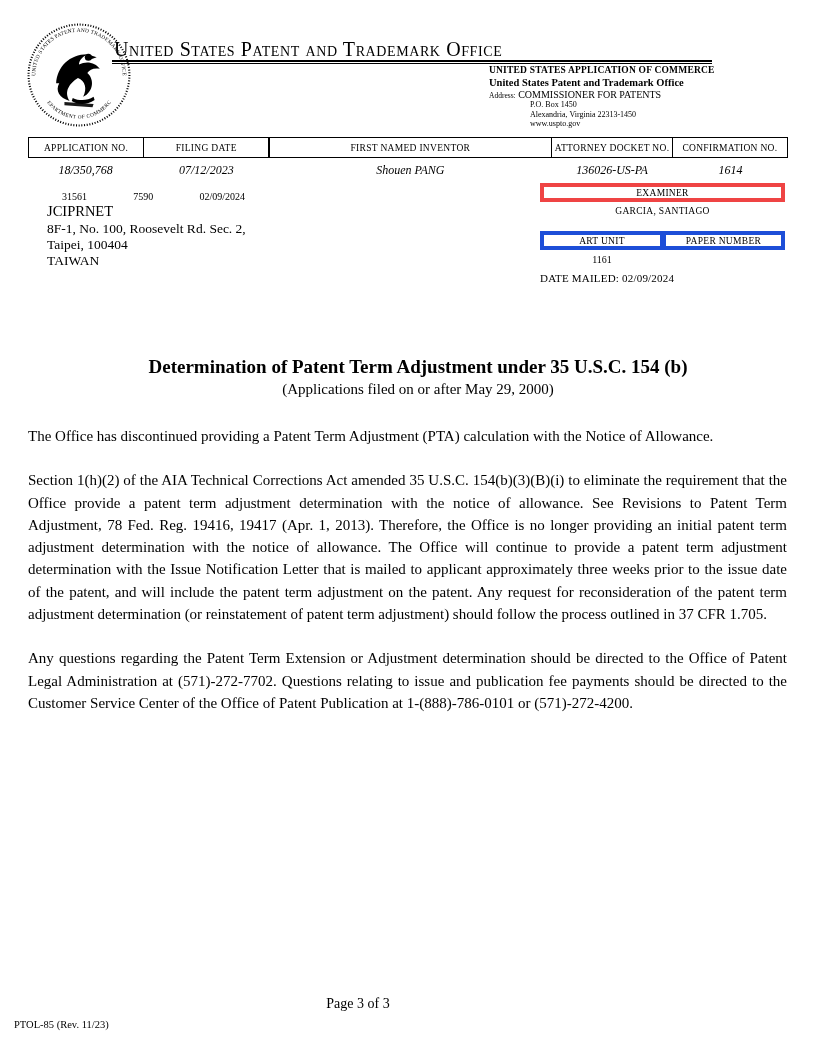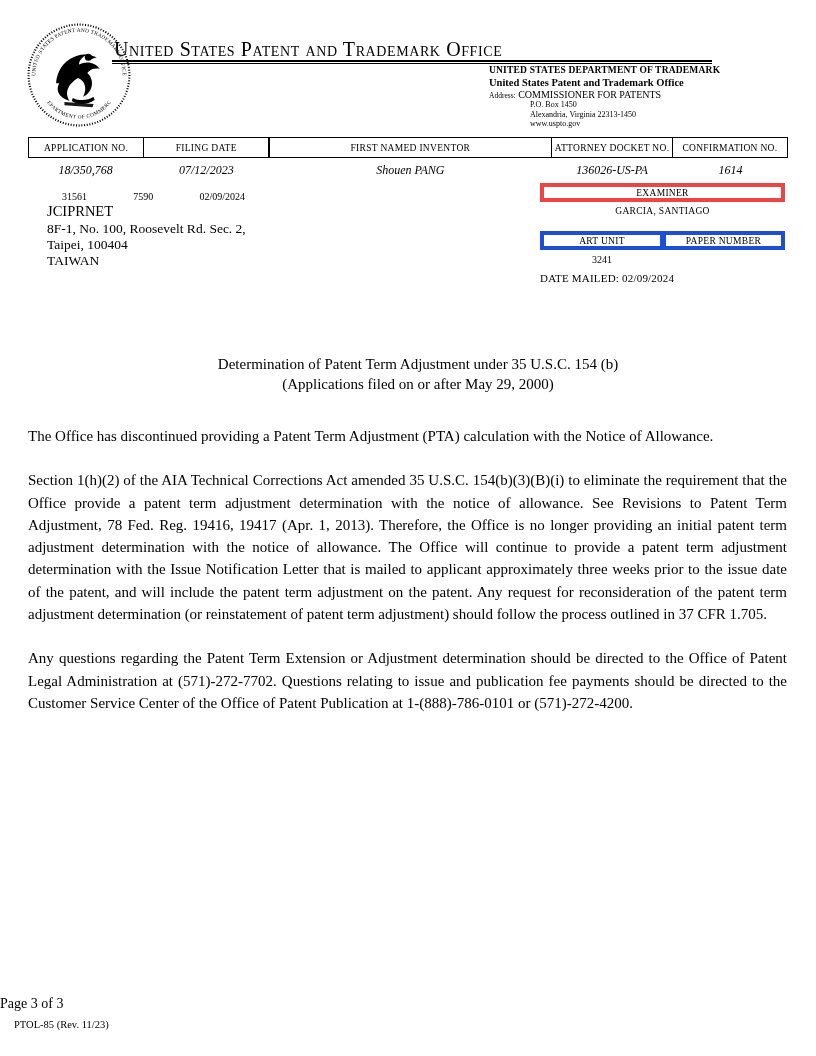--- a/index.html
+++ b/index.html
@@ -142,38 +142,39 @@
     letter-spacing: 0.2px;
   }
 
   
   .doc-title-block {
     position: absolute;
     left: 60px; top: 356px;
     width: 716px;
     text-align: center;
   }
-  .doc-title { font-weight: normal; font-size: 15px; }
+  .doc-title { font-weight: bold; font-size: 19px; }
   .doc-subtitle { font-size: 15px; margin-top: 3px; }
 
   .body-text {
     position: absolute;
     left: 28px; top: 425px;
     width: 759px;
     font-size: 15px;
     line-height: 22.3px;
     text-align: justify;
   }
   .body-text p { margin-bottom: 22px; }
 
   
   .page-number {
     position: absolute;
     left: 0; top: 996px;
     width: 716px;
+    text-align: center;
     font-size: 14px;
   }
   .form-number {
     position: absolute;
     left: 14px; top: 1019px;
     font-size: 10.5px;
   }
 </style>
 </head>
 <body>
@@ -199,21 +200,21 @@
       <path d="M61,31 L67,33 L61,35 Z"></path>
       <path d="M44,72 C50,75 58,75 64,71 L65,74 C58,79 49,79 43,75 Z"></path>
       <path d="M36,76 L64,78 L63,81 L36,79 Z" opacity="0.9"></path>
     </g>
   </svg>
 
   <div class="uspto-title">United States Patent and Trademark Office</div>
   <div class="header-rule"></div>
 
   <div class="dept-block">
-    <div class="dept-line1">UNITED STATES DEPARTMENT OF TRADEMARK</div>
+    <div class="dept-line1">UNITED STATES APPLICATION OF COMMERCE</div>
     <div class="dept-line2">United States Patent and Trademark Office</div>
     <div class="dept-address-row">
       <span class="dept-address-label">Address:</span>
       <span>COMMISSIONER FOR PATENTS</span>
     </div>
     <div class="dept-sub">P.O. Box 1450</div>
     <div class="dept-sub">Alexandria, Virginia 22313-1450</div>
     <div class="dept-sub">www.uspto.gov</div>
   </div>
 
@@ -245,21 +246,21 @@
     <div>Taipei, 100404</div>
     <div>TAIWAN</div>
   </div>
 
   <div class="examiner-box">EXAMINER</div>
   <div class="examiner-name">GARCIA, SANTIAGO</div>
   <div class="artunit-row">
     <div class="artunit-cell">ART UNIT</div>
     <div class="artunit-cell">PAPER NUMBER</div>
   </div>
-  <div class="artunit-value">3241</div>
+  <div class="artunit-value">1161</div>
   <div class="date-mailed">DATE MAILED: 02/09/2024</div>
 
   <div class="doc-title-block">
     <div class="doc-title">Determination of Patent Term Adjustment under 35 U.S.C. 154 (b)</div>
     <div class="doc-subtitle">(Applications filed on or after May 29, 2000)</div>
   </div>
 
   <div class="body-text">
     <p>The Office has discontinued providing a Patent Term Adjustment (PTA) calculation with the Notice of Allowance.</p>
     <p>Section 1(h)(2) of the AIA Technical Corrections Act amended 35 U.S.C. 154(b)(3)(B)(i) to eliminate the requirement that the Office provide a patent term adjustment determination with the notice of allowance. See Revisions to Patent Term Adjustment, 78 Fed. Reg. 19416, 19417 (Apr. 1, 2013). Therefore, the Office is no longer providing an initial patent term adjustment determination with the notice of allowance. The Office will continue to provide a patent term adjustment determination with the Issue Notification Letter that is mailed to applicant approximately three weeks prior to the issue date of the patent, and will include the patent term adjustment on the patent. Any request for reconsideration of the patent term adjustment determination (or reinstatement of patent term adjustment) should follow the process outlined in 37 CFR 1.705.</p>

